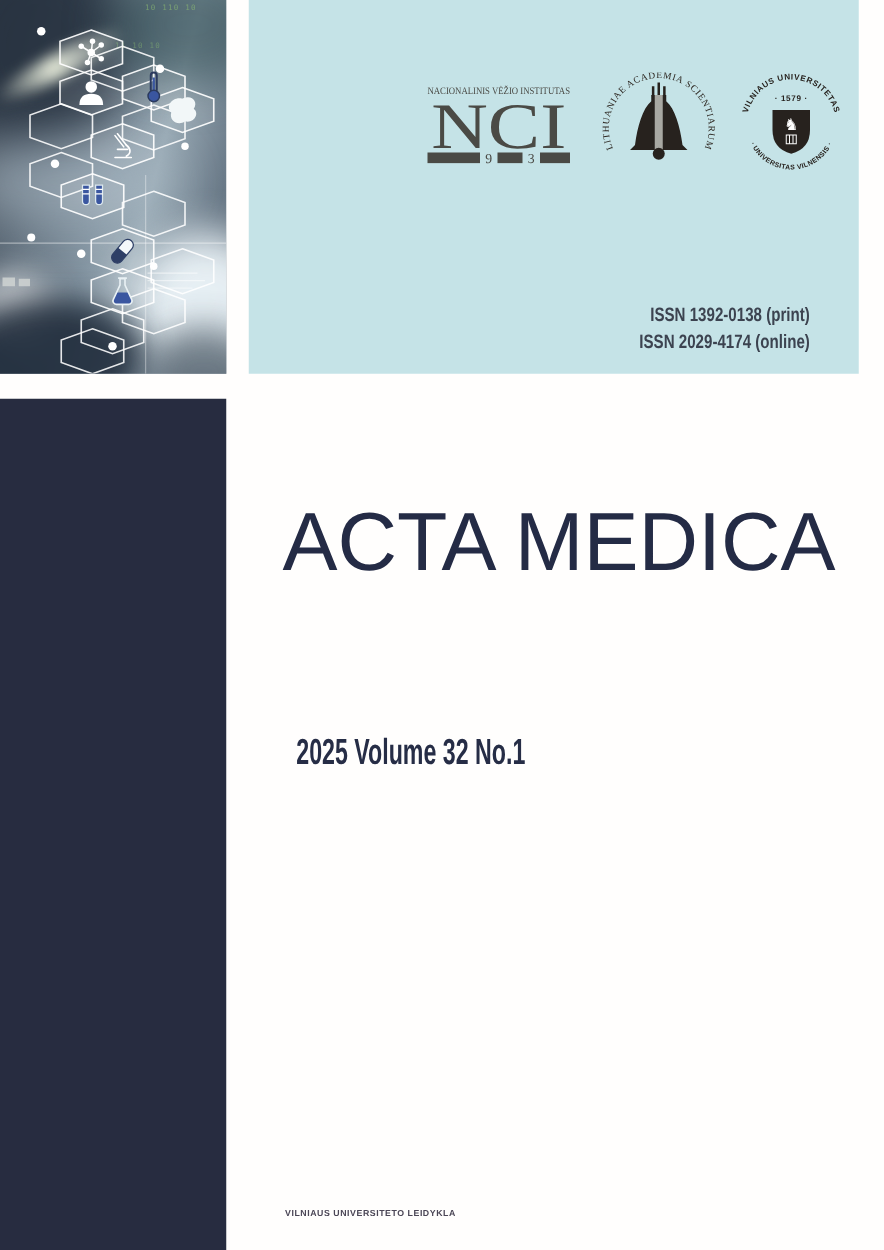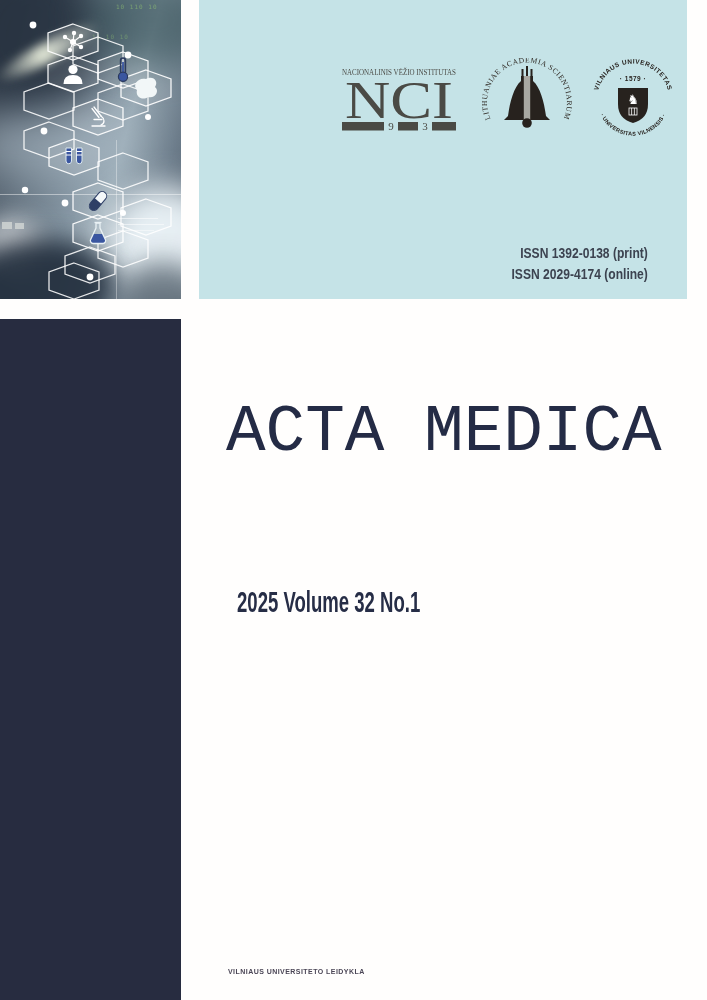--- a/index.html
+++ b/index.html
@@ -41,21 +41,21 @@
   
   .cyan{position:absolute;left:199px;top:0;width:488px;height:299px;background:#c5e3e7;}
   .issn{position:absolute;right:39px;top:243px;text-align:right;color:#3c4350;
     font-size:15.5px;line-height:20.5px;font-weight:700;
     transform:scaleX(.78);transform-origin:right top;}
   .logo{position:absolute;}
   
   .navy{position:absolute;left:0;top:319px;width:181px;height:681px;background:#272c40;}
   
   .title{position:absolute;left:226px;top:398px;color:#242b45;
-    font-family:Liberation Mono, monospace;font-size:66px;line-height:70px;font-weight:400;
+    font-family:Liberation Sans, sans-serif;font-size:66px;line-height:70px;font-weight:400;
     letter-spacing:0;white-space:nowrap;}
   .edition{position:absolute;left:237px;top:586px;color:#262d46;
     font-size:29px;font-weight:700;white-space:nowrap;
     transform:scaleX(.64);transform-origin:left top;}
   .imprint{position:absolute;left:228px;top:968px;color:#4b4656;
     font-size:7px;letter-spacing:.45px;font-weight:700;}
   
   .sealtext{fill:#27221e;font-family:"Liberation Sans",sans-serif;font-weight:700;}
   .ringserif{fill:#2c2620;font-family:"Liberation Serif",serif;}
 </style>

